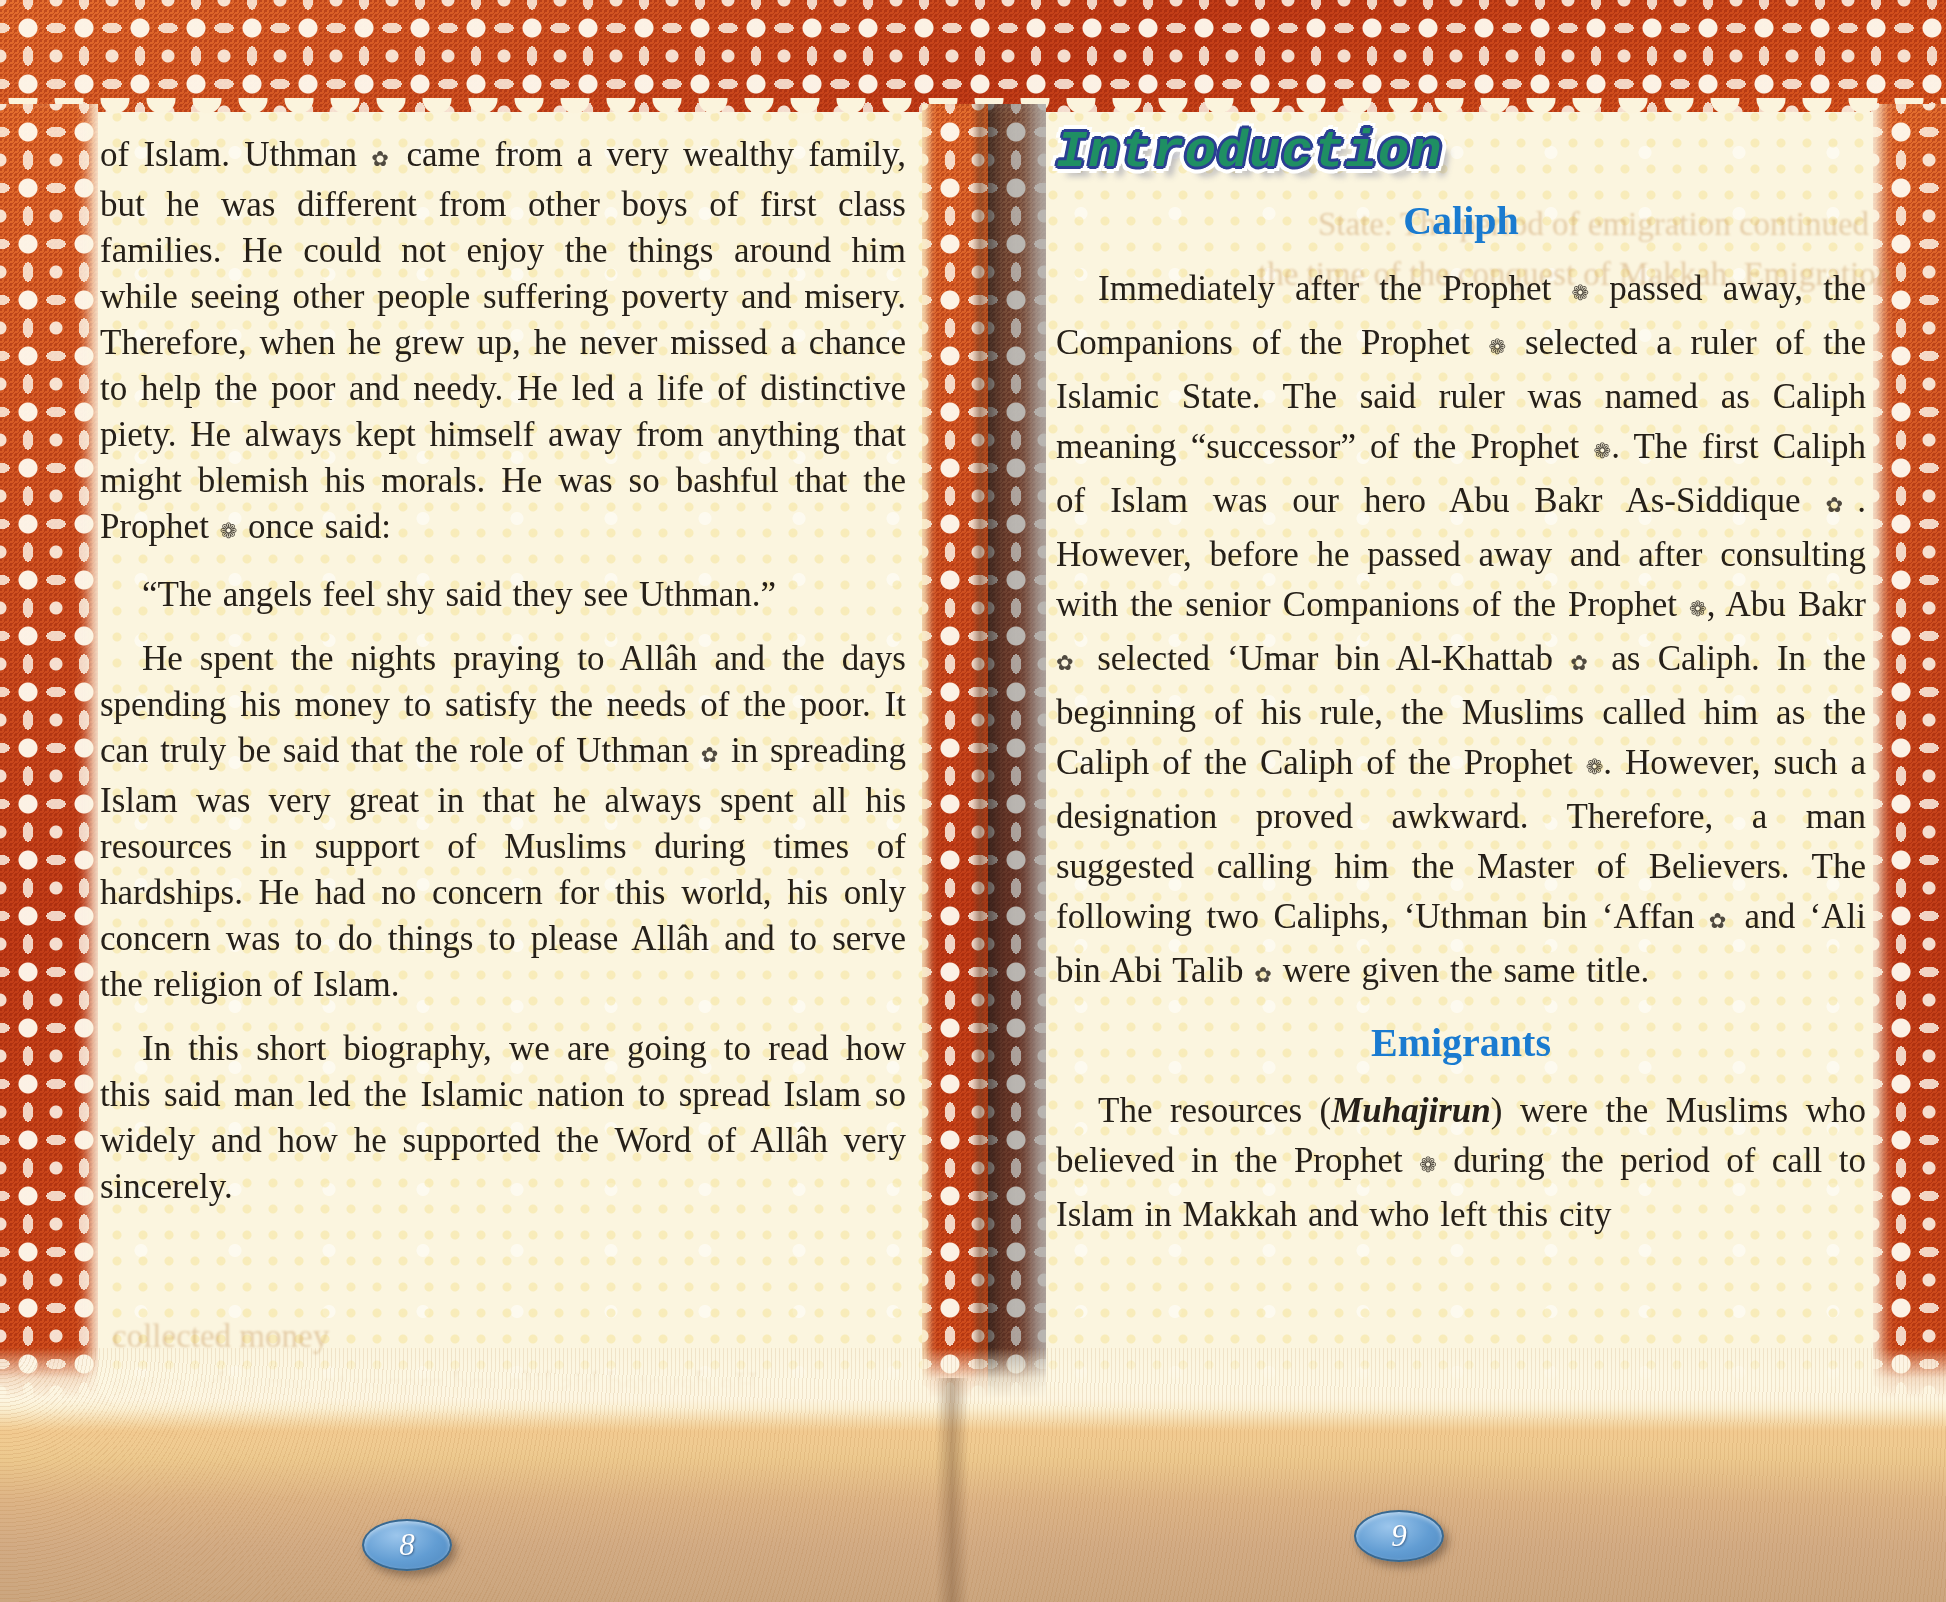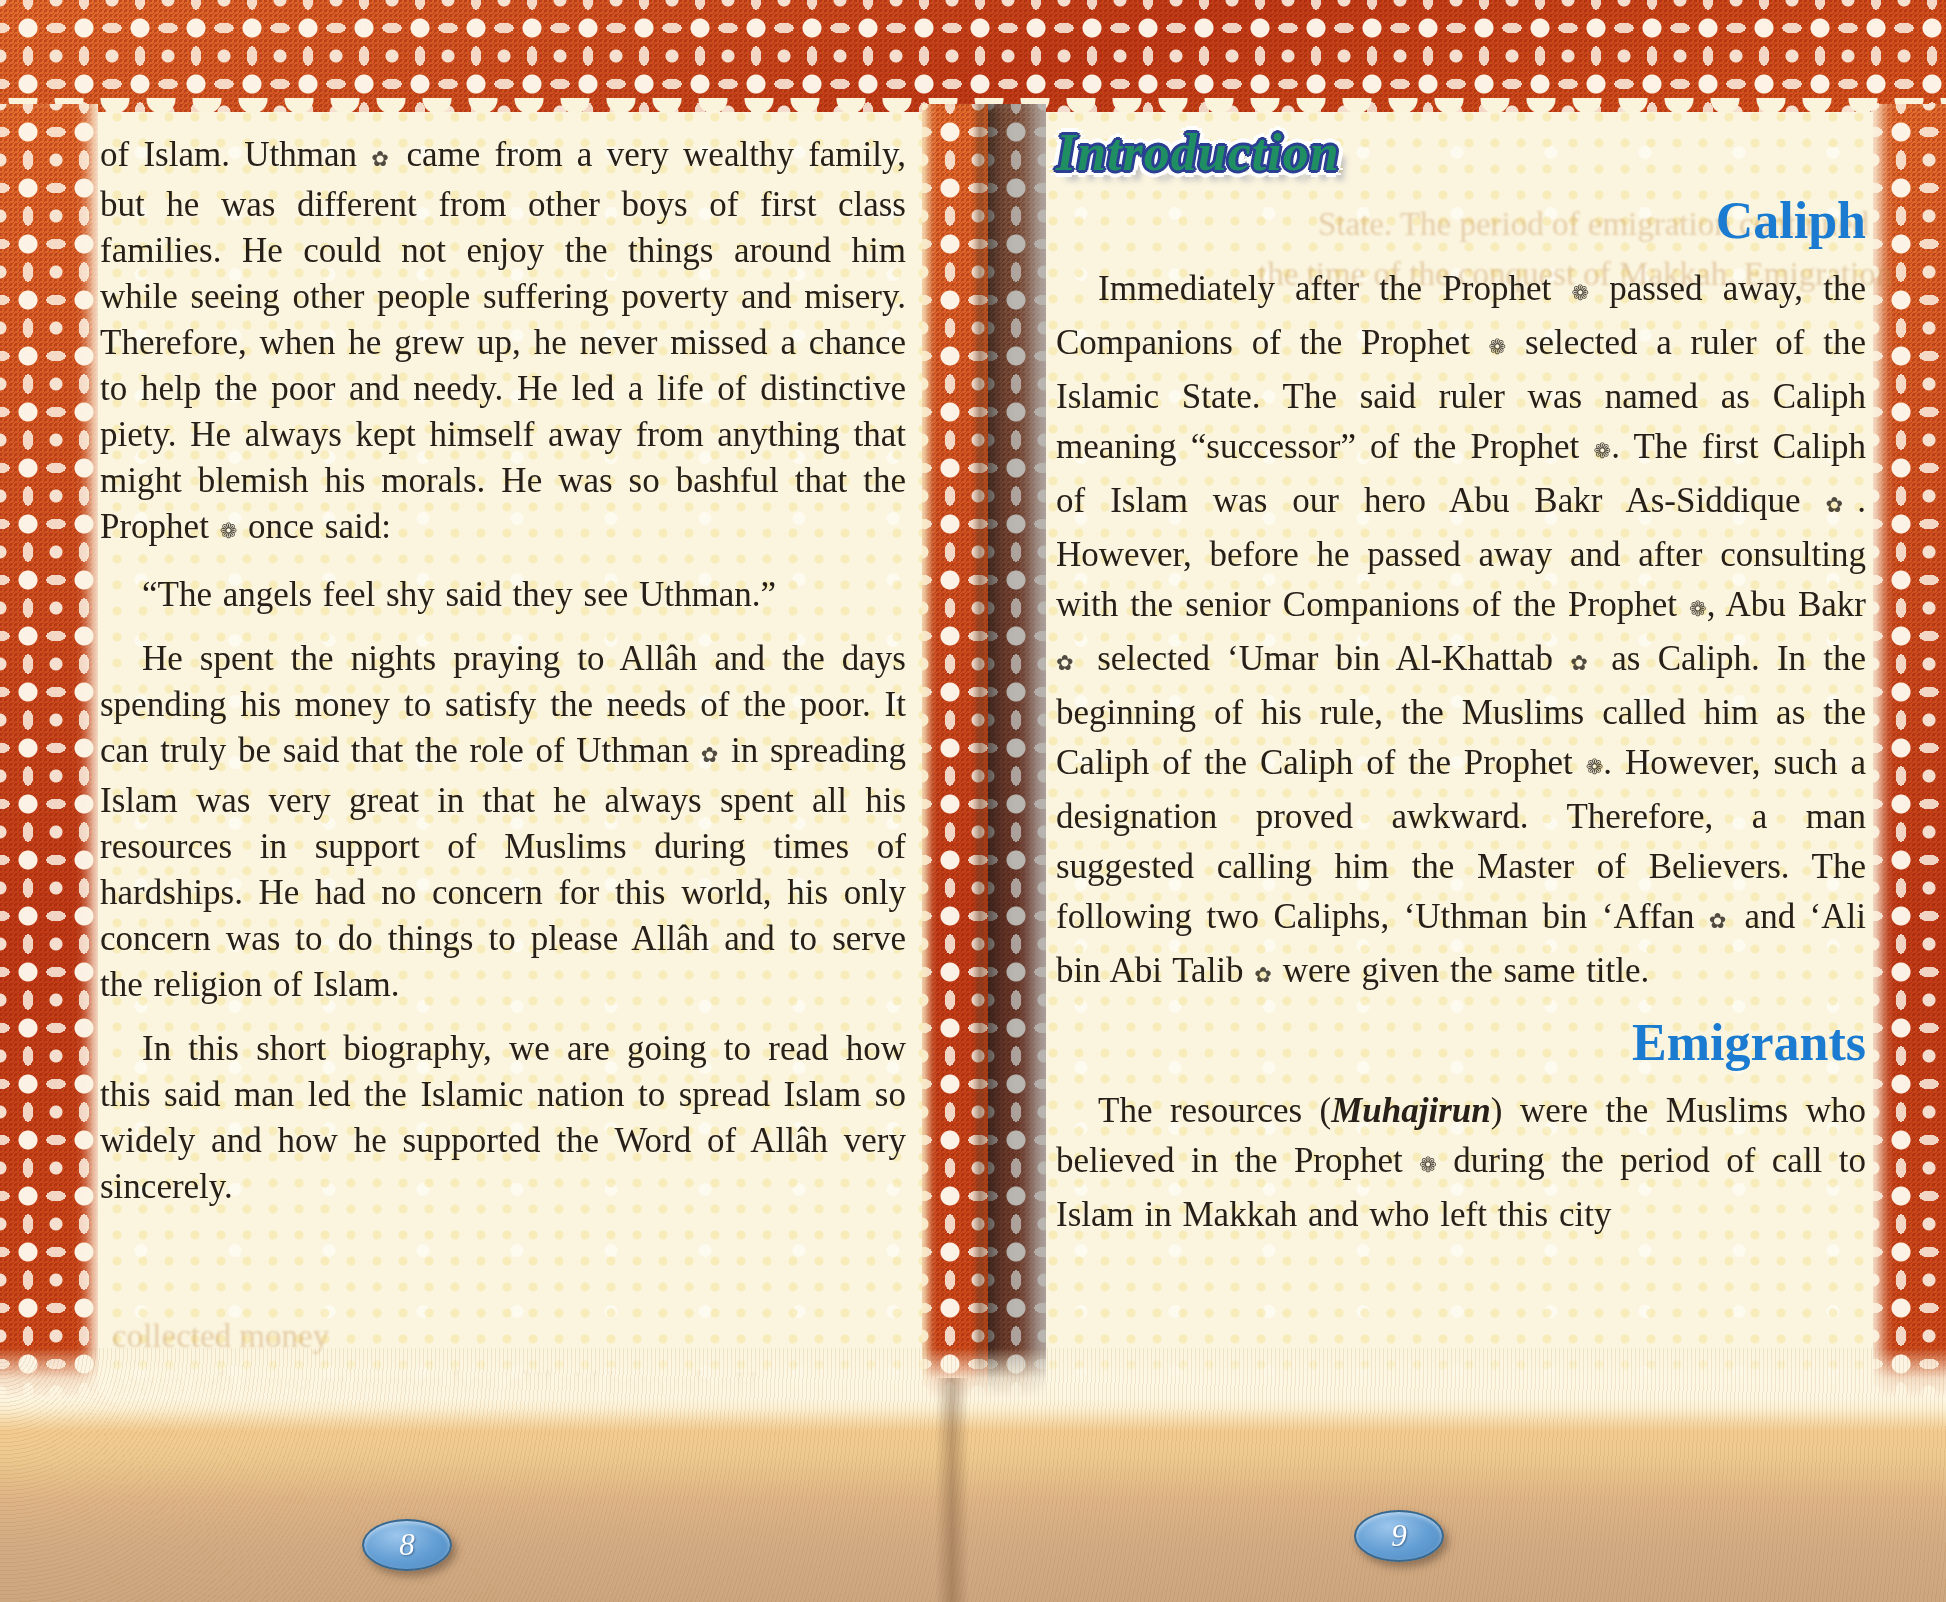--- a/index.html
+++ b/index.html
@@ -67,26 +67,26 @@
   }
   
   .page-text{position:absolute;z-index:5;text-align:justify;word-spacing:2px;}
   .left-text{left:100px;top:132px;width:806px;font-size:35px;line-height:46px;}
   .right-text{left:1056px;top:128px;width:810px;font-size:35px;line-height:50px;}
   .page-text p{margin:0 0 18px 0;}
   .indent{text-indent:42px;}
   .hon{font-size:.60em;opacity:.8;}
   .signature{margin-top:26px;text-align:right;font-weight:bold;font-size:37px;}
   .section-heading{
-    font-weight:bold;color:#1a7bd0;font-size:52px;margin:6px 0 16px 0;
-    text-align:right;text-indent:0;
+    font-weight:bold;color:#1a7bd0;font-size:40px;margin:6px 0 16px 0;
+    text-align:center;text-indent:0;
   }
   .intro-title{
     margin:0 0 34px 218px;
-    font-family:Liberation Serif, serif;font-style:italic;font-weight:bold;
+    font-family:Liberation Mono, monospace;font-style:italic;font-weight:bold;
     font-size:52px;letter-spacing:1px;color:#1f8f63;text-indent:0;text-align:left;
     text-shadow:
       -2px -2px 0 #2b3f93, 2px -2px 0 #2b3f93, -2px 2px 0 #2b3f93, 2px 2px 0 #2b3f93,
       0 3px 0 #2b3f93, 3px 0 0 #2b3f93, -3px 0 0 #2b3f93, 0 -3px 0 #2b3f93,
       -5px -5px 0 #ffffff, 5px -5px 0 #ffffff, -5px 5px 0 #ffffff, 5px 5px 0 #ffffff,
       0 7px 0 #ffffff, 7px 0 0 #ffffff, 0 -7px 0 #ffffff, -7px 0 0 #ffffff,
       9px 10px 6px rgba(60,70,120,.35);
   }
   .em-italic{font-style:italic;font-weight:bold;}
   

